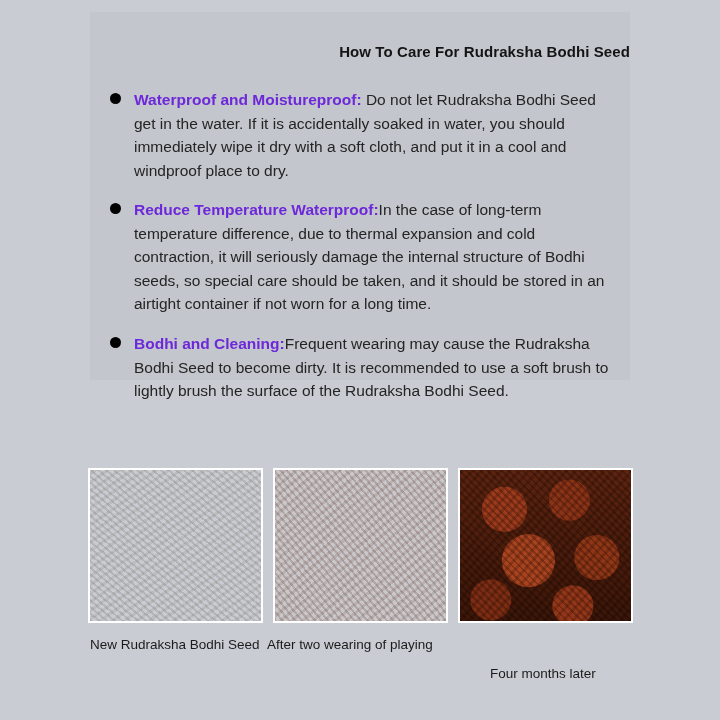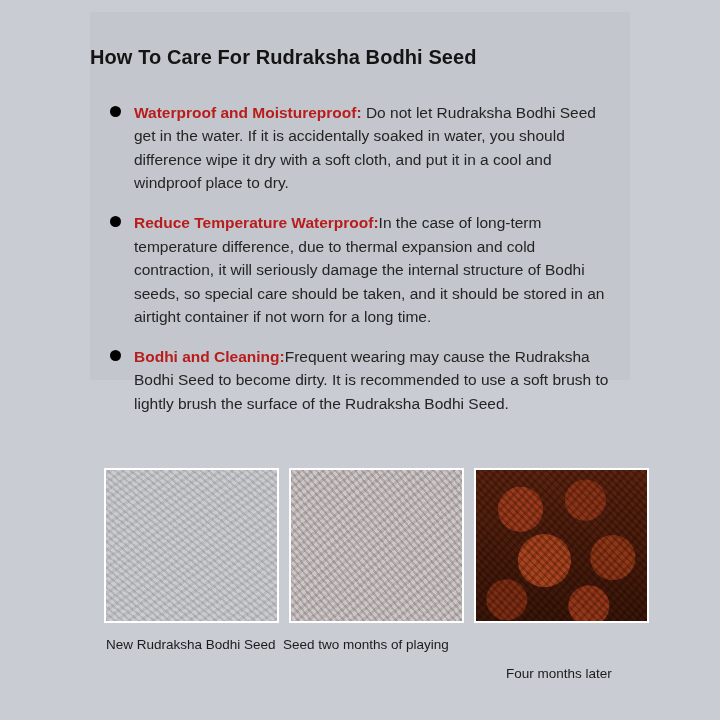--- a/index.html
+++ b/index.html
@@ -21,22 +21,22 @@
   }
   .care-panel {
     position: absolute;
     left: 90px;
     top: 12px;
     width: 540px;
     height: 368px;
     background: #c3c6cc;
   }
   .care-title {
-    text-align: left;
-    font-size: 20px;
+    text-align: right;
+    font-size: 15px;
     font-weight: bold;
     color: #141414;
     padding-top: 21px;
     letter-spacing: 0.1px;
   }
   .care-list {
     margin: 0;
     padding: 18px 18px 0 18px;
     list-style: none;
   }
@@ -57,25 +57,25 @@
     left: 2px;
     top: 5px;
     width: 11px;
     height: 11px;
     border-radius: 50%;
     background: #000000;
     display: block;
   }
   .care-item .lead {
     font-weight: bold;
-    color: #b91c1c;
+    color: #6d28d9;
   }
   .gallery {
     position: absolute;
-    left: 104px;
+    left: 88px;
     top: 468px;
     width: 544px;
     display: flex;
     gap: 10px;
   }
   .gallery-cell {
     width: 175px;
   }
   .photo {
     width: 175px;
@@ -167,21 +167,21 @@
 <body>
 
 <div class="page">
 
   <section class="care-panel">
     <h1 class="care-title">How To Care For Rudraksha Bodhi Seed</h1>
 
     <ul class="care-list">
       <li class="care-item">
         <span class="bullet-icon"></span>
-        <span class="lead">Waterproof and Moistureproof:</span><span> Do not let Rudraksha Bodhi Seed get in the water. If it is accidentally soaked in water, you should difference wipe it dry with a soft cloth, and put it in a cool and windproof place to dry.</span>
+        <span class="lead">Waterproof and Moistureproof:</span><span> Do not let Rudraksha Bodhi Seed get in the water. If it is accidentally soaked in water, you should immediately wipe it dry with a soft cloth, and put it in a cool and windproof place to dry.</span>
       </li>
       <li class="care-item">
         <span class="bullet-icon"></span>
         <span class="lead">Reduce Temperature Waterproof:</span><span>In the case of long-term temperature difference, due to thermal expansion and cold contraction, it will seriously damage the internal structure of Bodhi seeds, so special care should be taken, and it should be stored in an airtight container if not worn for a long time.</span>
       </li>
       <li class="care-item">
         <span class="bullet-icon"></span>
         <span class="lead">Bodhi and Cleaning:</span><span>Frequent wearing may cause the Rudraksha Bodhi Seed to become dirty. It is recommended to use a soft brush to lightly brush the surface of the Rudraksha Bodhi Seed.</span>
       </li>
     </ul>
@@ -195,21 +195,21 @@
         <div class="grain"></div>
       </div>
       <div class="caption cap-1">New Rudraksha Bodhi Seed</div>
     </div>
 
     <div class="gallery-cell">
       <div class="photo photo-2">
         <div class="inner"></div>
         <div class="grain"></div>
       </div>
-      <div class="caption cap-2">Seed two months of playing</div>
+      <div class="caption cap-2">After two wearing of playing</div>
     </div>
 
     <div class="gallery-cell">
       <div class="photo photo-3">
         <div class="inner"></div>
         <div class="grain"></div>
       </div>
       <div class="caption cap-3">Four months later</div>
     </div>
 

